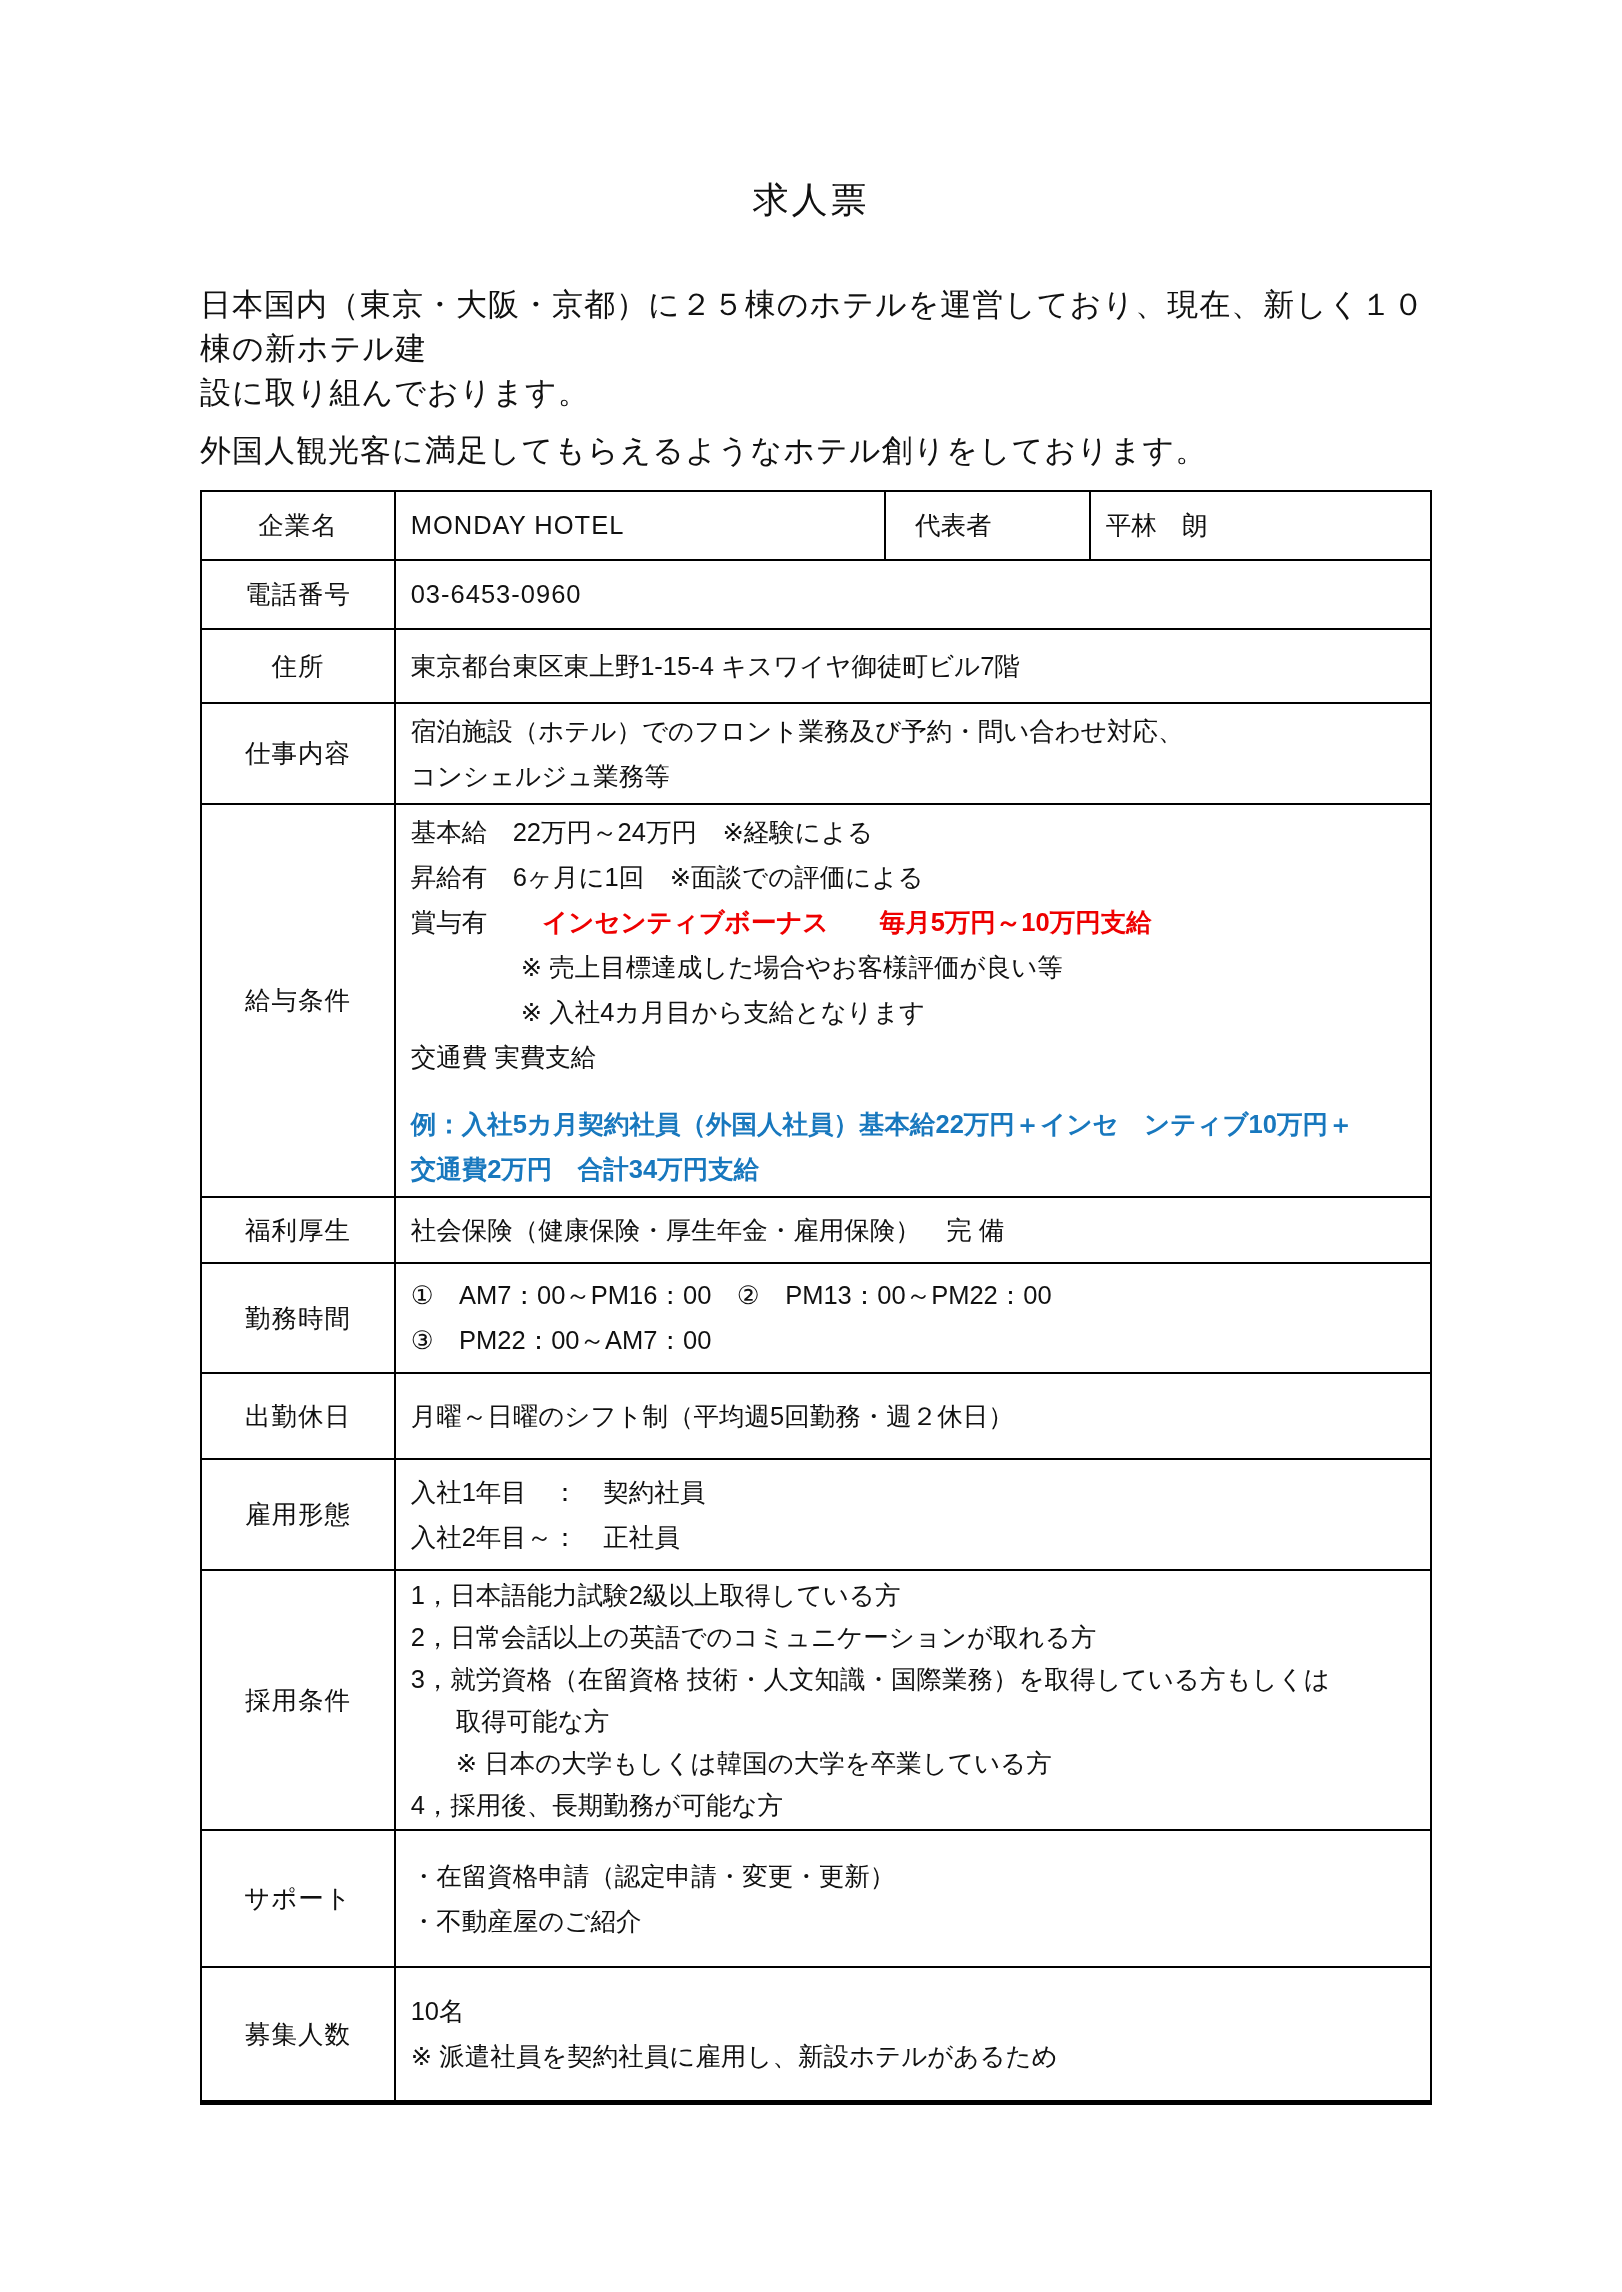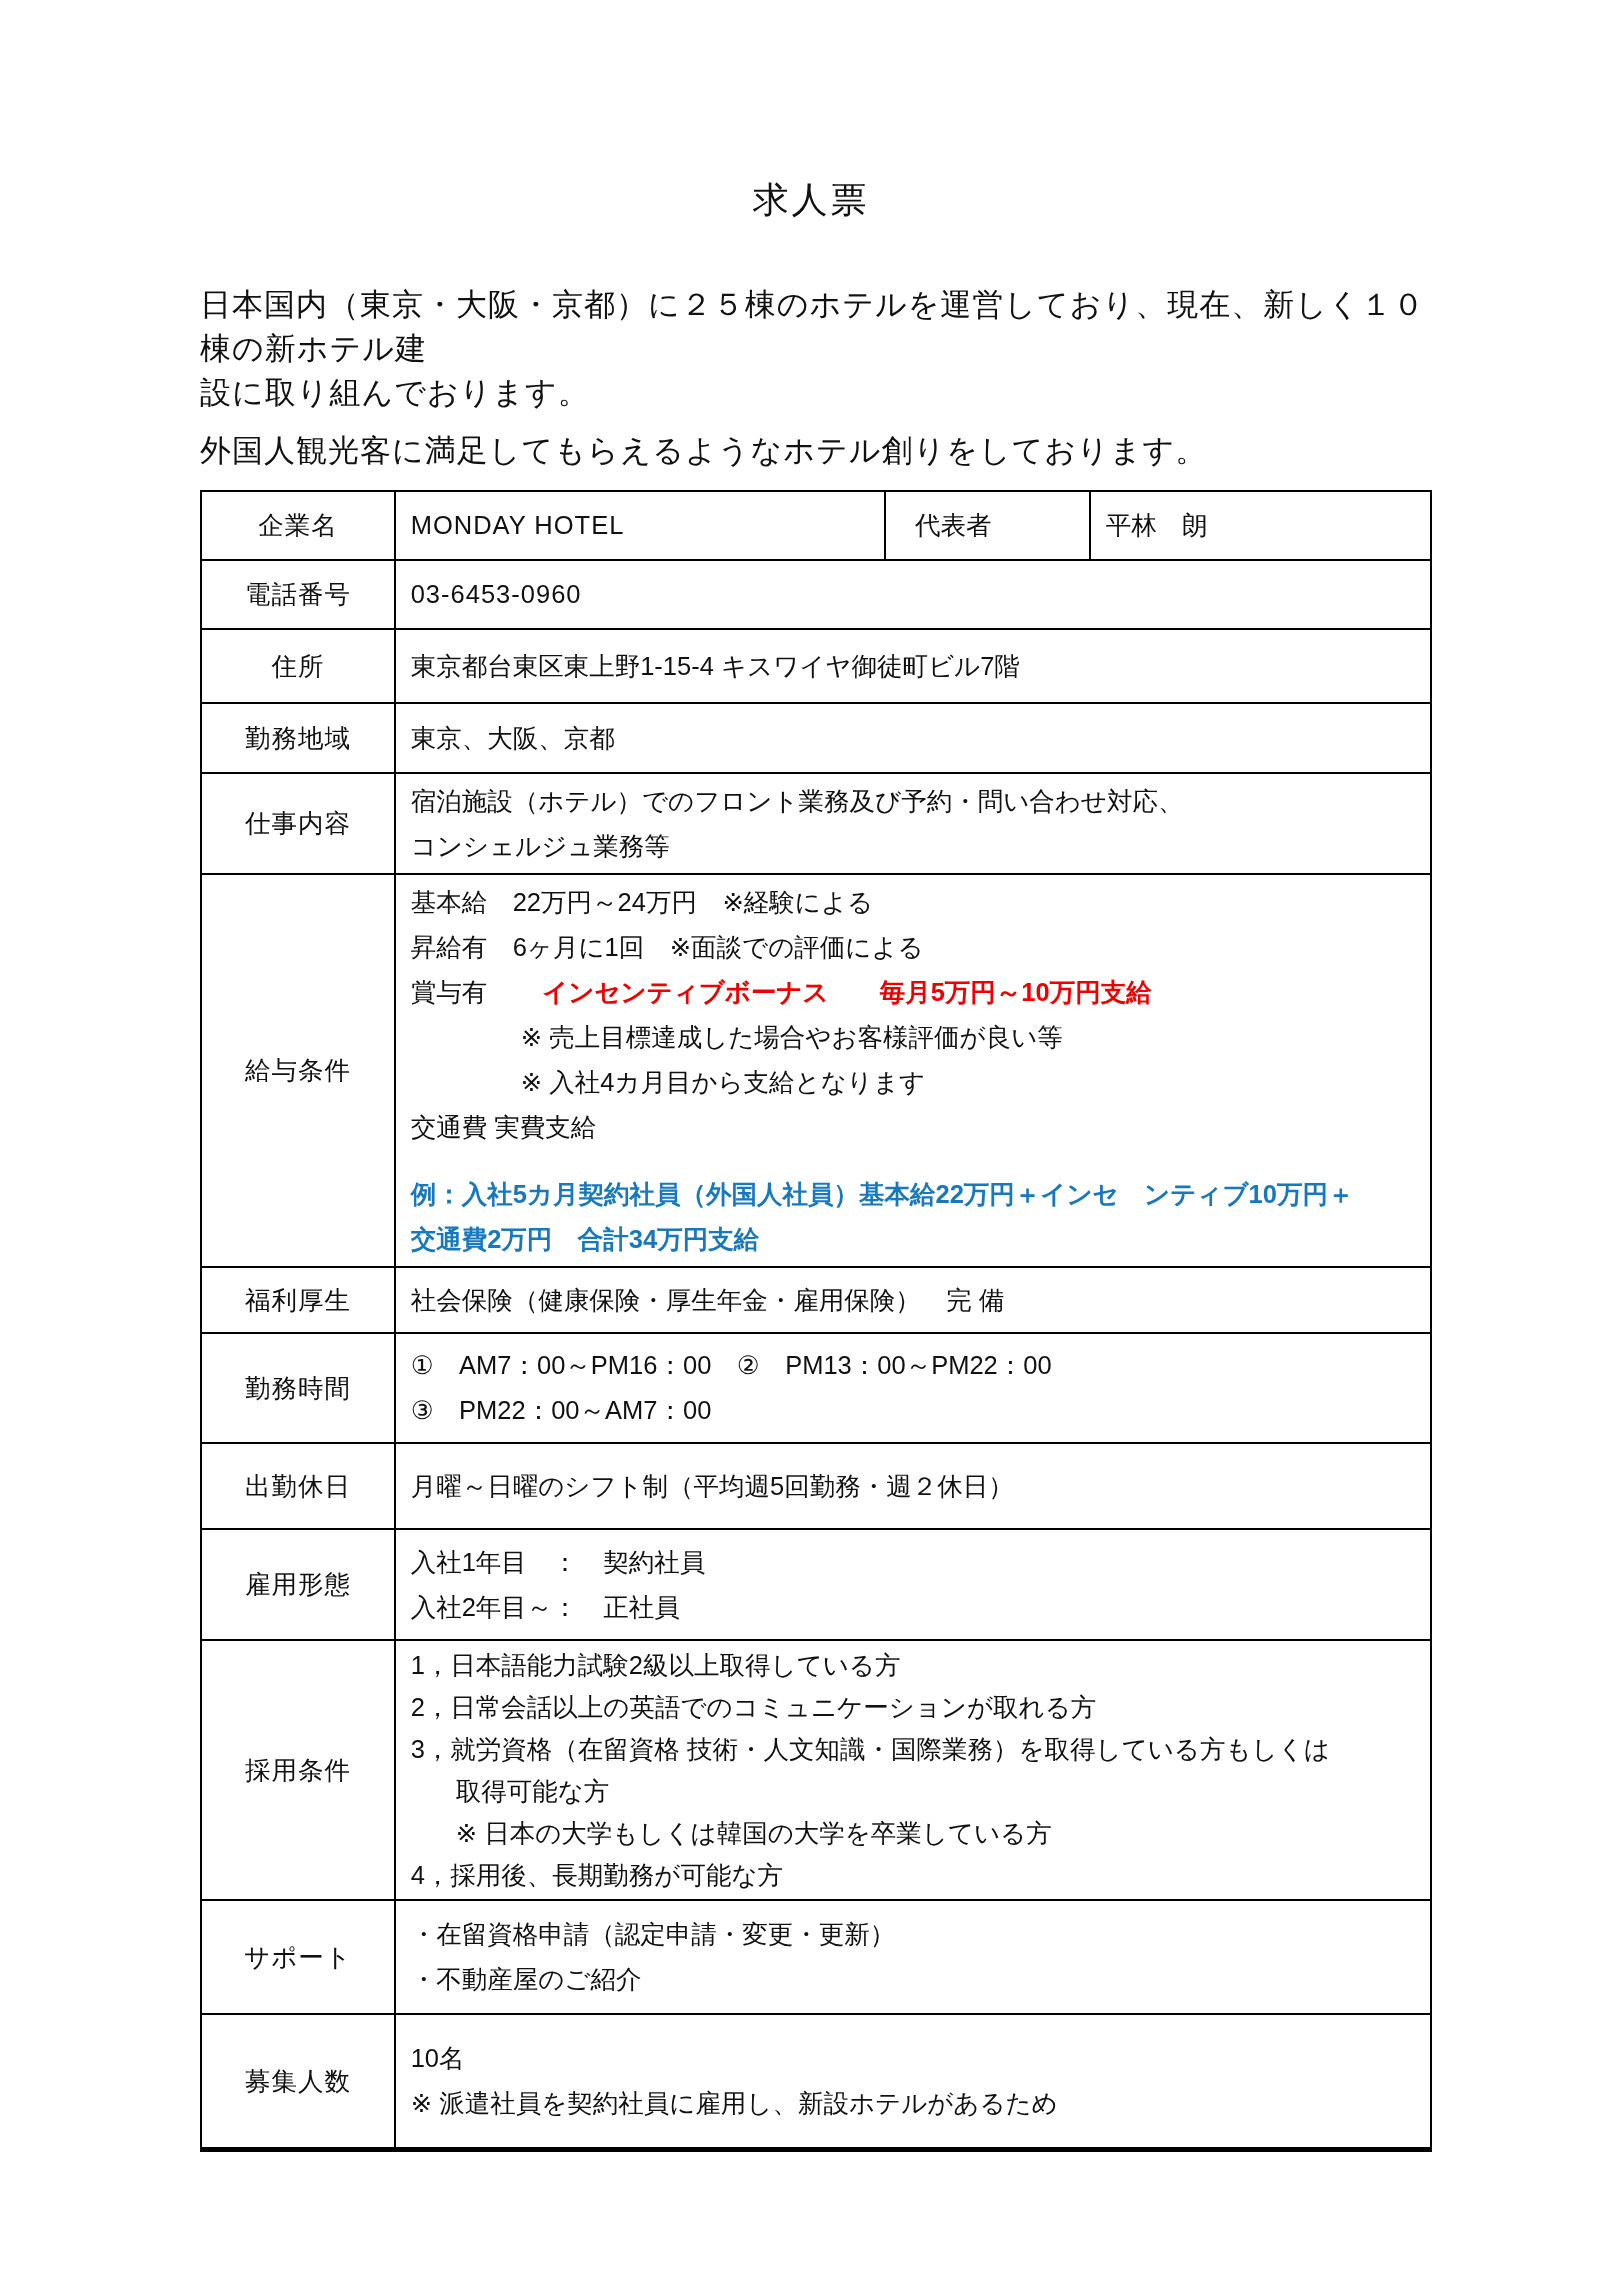--- a/index.html
+++ b/index.html
@@ -98,24 +98,20 @@
     <tr style="height:69px">
       <th class="label">電話番号</th>
       <td class="value latin" colspan="3">03-6453-0960</td>
     </tr>
 
     <tr style="height:74px">
       <th class="label">住所</th>
       <td class="value" colspan="3">東京都台東区東上野1-15-4 キスワイヤ御徒町ビル7階</td>
     </tr>
 
-    <tr style="height:70px">
-      <th class="label">勤務地域</th>
-      <td class="value" colspan="3">東京、大阪、京都</td>
-    </tr>
 
     <tr style="height:101px">
       <th class="label">仕事内容</th>
       <td class="value" colspan="3">
         <div class="line">宿泊施設（ホテル）でのフロント業務及び予約・問い合わせ対応、</div>
         <div class="line">コンシェルジュ業務等</div>
       </td>
     </tr>
 
     <tr style="height:393px">
@@ -165,21 +161,21 @@
       <td class="value req" colspan="3">
         <div class="line">1，日本語能力試験2級以上取得している方</div>
         <div class="line">2，日常会話以上の英語でのコミュニケーションが取れる方</div>
         <div class="line">3，就労資格（在留資格 技術・人文知識・国際業務）を取得している方もしくは</div>
         <div class="line indent-item">取得可能な方</div>
         <div class="line indent-item">※ 日本の大学もしくは韓国の大学を卒業している方</div>
         <div class="line">4，採用後、長期勤務が可能な方</div>
       </td>
     </tr>
 
-    <tr style="height:114px">
+    <tr style="height:137px">
       <th class="label">サポート</th>
       <td class="value" colspan="3">
         <div class="line">・在留資格申請（認定申請・変更・更新）</div>
         <div class="line">・不動産屋のご紹介</div>
       </td>
     </tr>
 
     <tr class="last" style="height:135px">
       <th class="label">募集人数</th>
       <td class="value" colspan="3">

